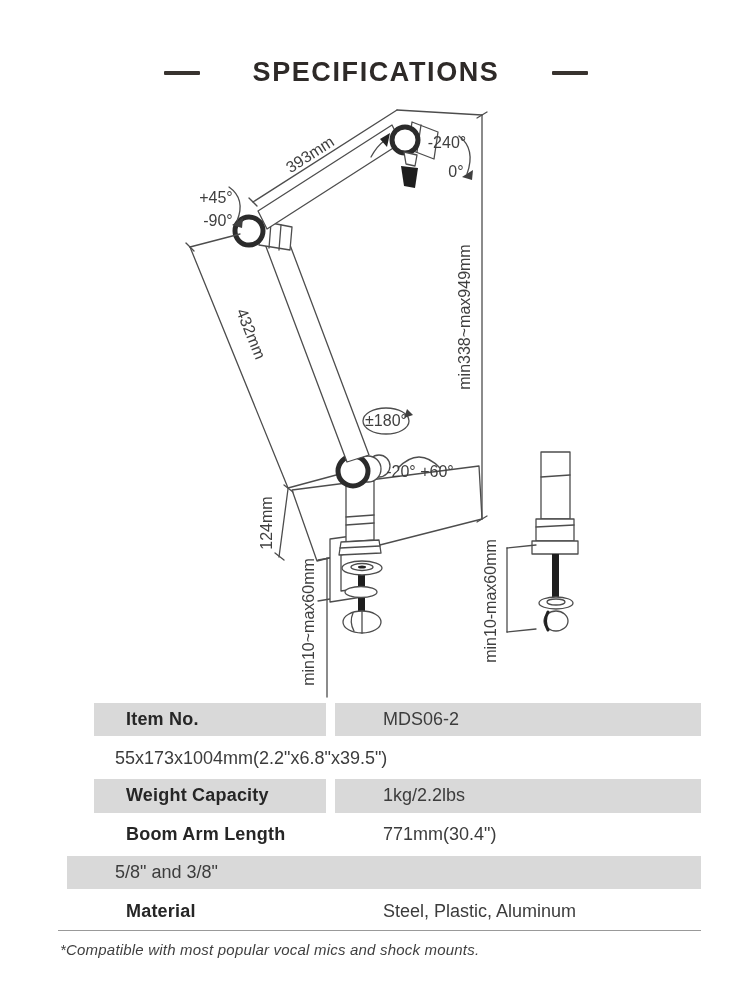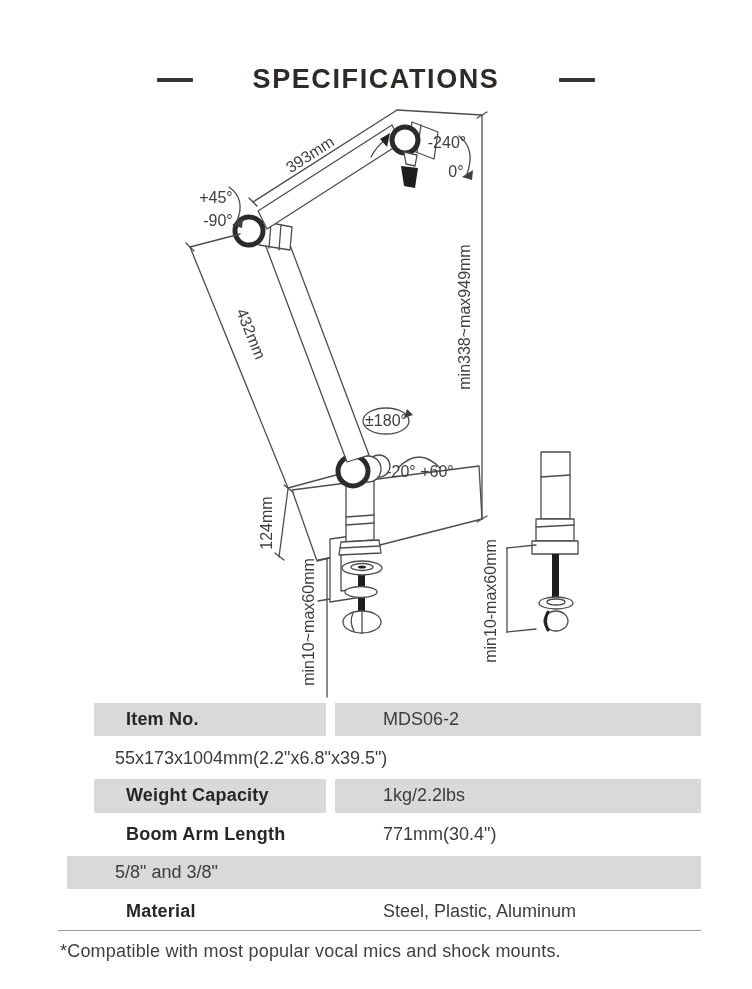--- a/index.html
+++ b/index.html
@@ -2,36 +2,36 @@
 <html><head>
 <meta charset="utf-8">
 <style>
   html,body { margin:0; padding:0; background:#ffffff; }
   body { width:752px; height:989px; font-family:"Liberation Sans", sans-serif; }
   .page { position:relative; width:752px; height:989px; background:#fff; overflow:hidden; }
 
   
   .header { position:absolute; top:50px; left:0; width:100%; display:flex; align-items:center; justify-content:center; gap:46px; }
   .dash { width:36px; height:4px; background:#38332f; border-radius:1px; }
-  .title { margin:14px; font-size:27px; font-weight:700; letter-spacing:1.6px; color:#2e2a28; }
+  .title { margin:7px; font-size:27px; font-weight:700; letter-spacing:1.6px; color:#2e2a28; }
 
   
   svg.diagram { position:absolute; top:0; left:0; }
   svg.diagram text { fill:#3f3f3f; font-family:"Liberation Sans", sans-serif; font-size:16px; stroke:none; }
   .tsmall { font-size:15px; }
 
   
   .spec-table { position:absolute; top:701px; left:58px; width:643px; border-bottom:1px solid #999; }
   .row { display:flex; height:38.2px; font-size:18px; }
   .cell { display:flex; align-items:center; height:100%; box-sizing:border-box;margin-left:36px; }
   .cell.label { width:232px; padding-left:32px; font-weight:700; color:#262626; letter-spacing:0.2px; }
   .cell.value { flex:1; margin-left:9px; padding-left:48px; color:#3c3c3c; }
   .row.gray .cell { background:#d9d9d9; border-top:2px solid #fff; border-bottom:3px solid #fff; }
 
-  .footnote { position:absolute; top:941px; left:60px; font-size:18px; color:#3f3f3f; letter-spacing:0.2px; }
+  .footnote { position:absolute; top:941px; left:60px; font-size:15px; color:#3f3f3f; letter-spacing:0.2px;font-style:italic; }
 </style>
 </head>
 <body>
 
 <div class="page">
 
   <div class="header">
     <span class="dash"></span>
     <h1 class="title">SPECIFICATIONS</h1>
     <span class="dash"></span>

